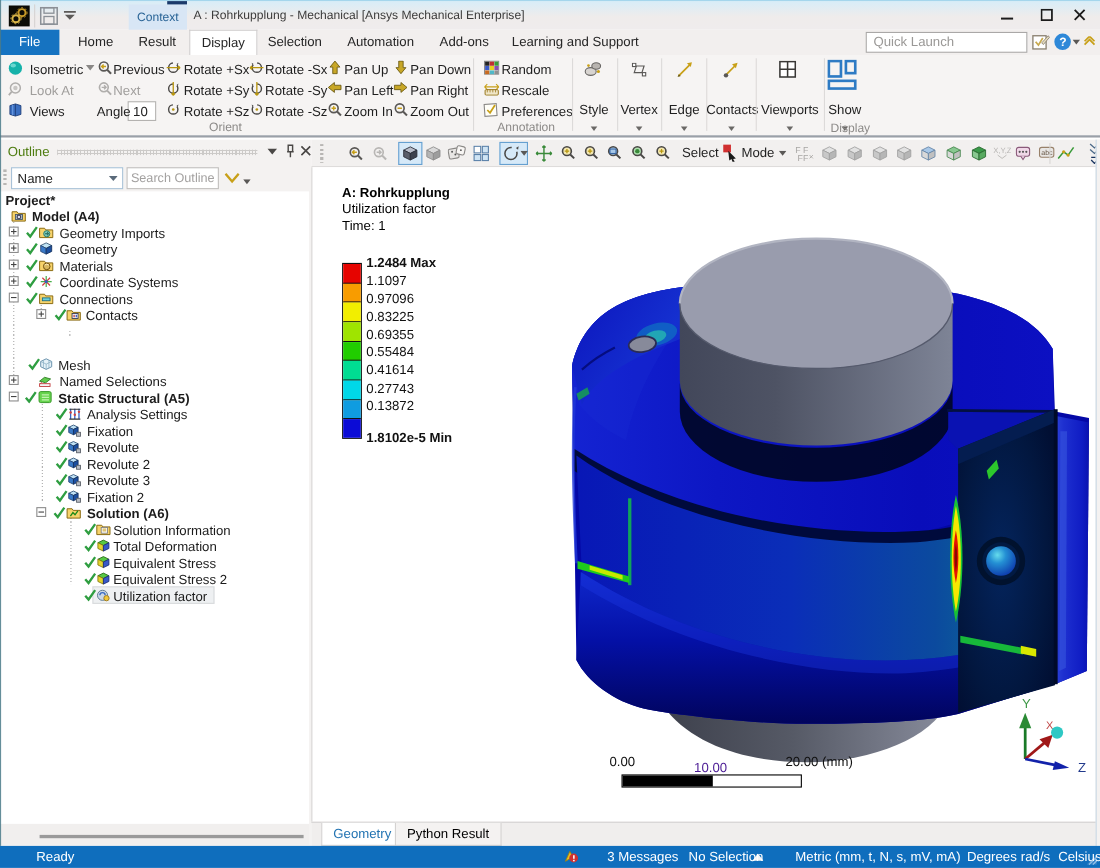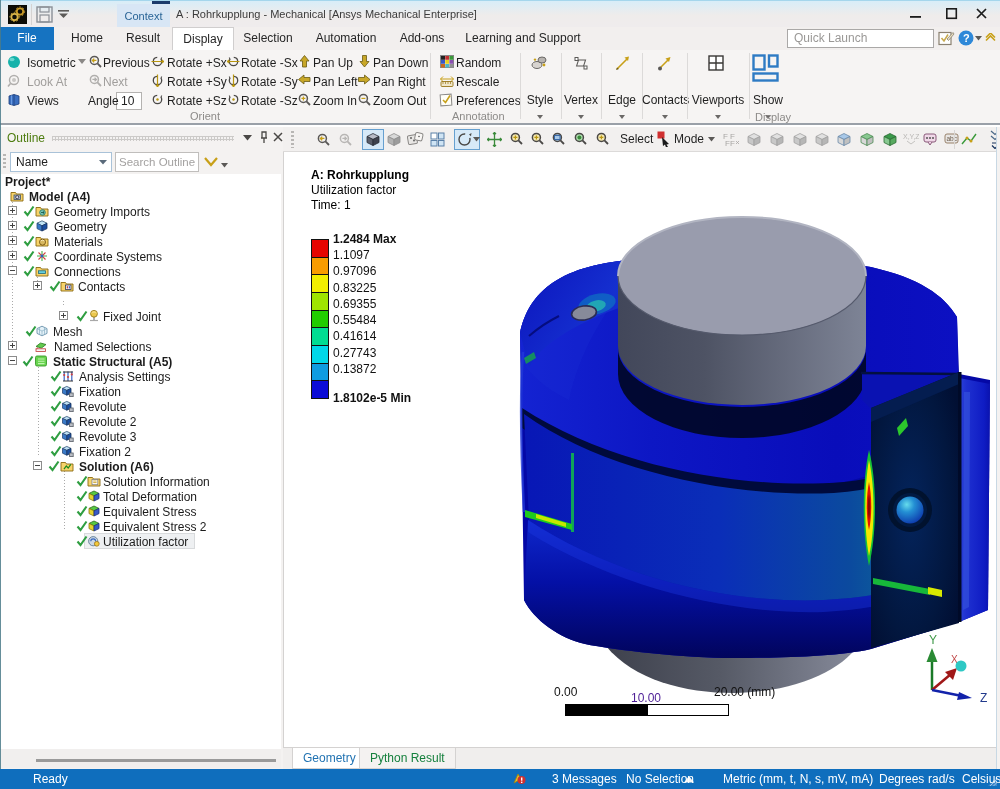--- a/index.html
+++ b/index.html
@@ -611,33 +611,20 @@
             <svg class="chk" style="left:49px" viewBox="0 0 12 13" width="12" height="13">
               <path d="M1.5,7.5 L4.5,11 L10.5,2.5" fill="none" stroke="#2f9e41" stroke-width="2.1"></path>
             </svg>
             <svg class="ticon" style="left:60px" viewBox="0 0 14 14" width="14" height="14">
               <path d="M1,3.5 h4.5 l1,1.5 H13 v7 H1 Z" fill="#f7d36b" stroke="#8a6a10" stroke-width="0.9"></path>
               <rect x="5.5" y="6" width="5.5" height="4.5" fill="#f2f2f8" stroke="#333a55" stroke-width="0.8"></rect>
               <rect x="6.8" y="7.2" width="1.1" height="2.2" fill="#c03030"></rect>
               <rect x="8.8" y="7.2" width="1.1" height="2.2" fill="#3050c0"></rect>
             </svg>
             <span class="tlabel" style="left:78px">Contacts</span>
-          </div>
-<div class="trow" style="left:0;top:135px;width:281px">
-            <span class="ebox plus" style="left:59px"></span>
-            <svg class="chk" style="left:76px" viewBox="0 0 12 13" width="12" height="13">
-              <path d="M1.5,7.5 L4.5,11 L10.5,2.5" fill="none" stroke="#2f9e41" stroke-width="2.1"></path>
-            </svg>
-            <svg class="ticon" style="left:87px" viewBox="0 0 14 14" width="14" height="14">
-              <path d="M7,7 L7,11.5" stroke="#909090" stroke-width="1.4"></path>
-              <path d="M3,11.5 H11" stroke="#a8a8a8" stroke-width="1.2"></path>
-              <circle cx="7" cy="4.8" r="3.4" fill="#ecc84e" stroke="#9a7a1a" stroke-width="0.9"></circle>
-              <path d="M4.5,4 a3.4,3.4 0 0 1 5,0" fill="none" stroke="#fae9a8" stroke-width="1"></path>
-            </svg>
-            <span class="tlabel" style="left:103px">Fixed Joint</span>
           </div>
 <div class="trow" style="left:0;top:150px;width:281px">
             <svg class="chk" style="left:25px" viewBox="0 0 12 13" width="12" height="13">
               <path d="M1.5,7.5 L4.5,11 L10.5,2.5" fill="none" stroke="#2f9e41" stroke-width="2.1"></path>
             </svg>
             <svg class="ticon" style="left:35px" viewBox="0 0 14 14" width="14" height="14">
               <path d="M2,4.6 L7,2.2 L12,4.6 L12,9.4 L7,11.8 L2,9.4 Z" fill="#e4f1f8" stroke="#6a92ac" stroke-width="0.9"></path>
               <path d="M2,4.6 L7,7 L12,4.6 M7,7 L7,11.8 M4.5,3.4 L4.5,10.6 M9.5,3.4 L9.5,10.6" stroke="#8ab0c4" fill="none" stroke-width="0.7"></path>
             </svg>
             <span class="tlabel" style="left:53px">Mesh</span>
@@ -969,21 +956,21 @@
       <text x="47" y="33" font-size="10" fill="#c04848">X</text>
       <circle cx="57" cy="36" r="5.5" fill="#2ec8c4"></circle>
       <line x1="28" y1="60" x2="58" y2="66" stroke="#1222aa" stroke-width="2.5"></line>
       <path d="M68,68 L55,62 L53,70 Z" fill="#1222aa"></path>
       <text x="76" y="72" font-size="12" fill="#223a8c">Z</text>
     </svg>
   </div>
 
   <div id="bottabs">
     <div class="btab" style="left:9px;background:#fff;border:1px solid #d4d2d1;border-top:none;color:#2273b2">Geometry</div>
-    <div class="btab" style="left:76px;color:#15803d;border:1px solid #d4d2d1;border-top:none;background:#f4f2f1">Python Result</div>
+    <div class="btab" style="left:76px;color:#000000;border:1px solid #d4d2d1;border-top:none;background:#f4f2f1">Python Result</div>
   </div>
 
   <div class="abs" style="left:996px;top:127px;width:4px;height:642px;background:#f4f2f1;border-left:1px solid #c8d8e4"></div>
   <div class="abs" style="left:0;top:0;width:1px;height:769px;background:#4a7a88;opacity:0.85"></div>
 
   <div id="statusbar">
     <span style="left:8px">Ready</span>
       <svg class="abs" style="left:513px;top:4px" width="13" height="12" viewBox="0 0 13 12">
         <path d="M1,10 L5,1 L8,6 Z" fill="#e8c020" stroke="#a08010" stroke-width="0.8"></path>
         <circle cx="8.5" cy="7" r="4" fill="#d03030"></circle>

